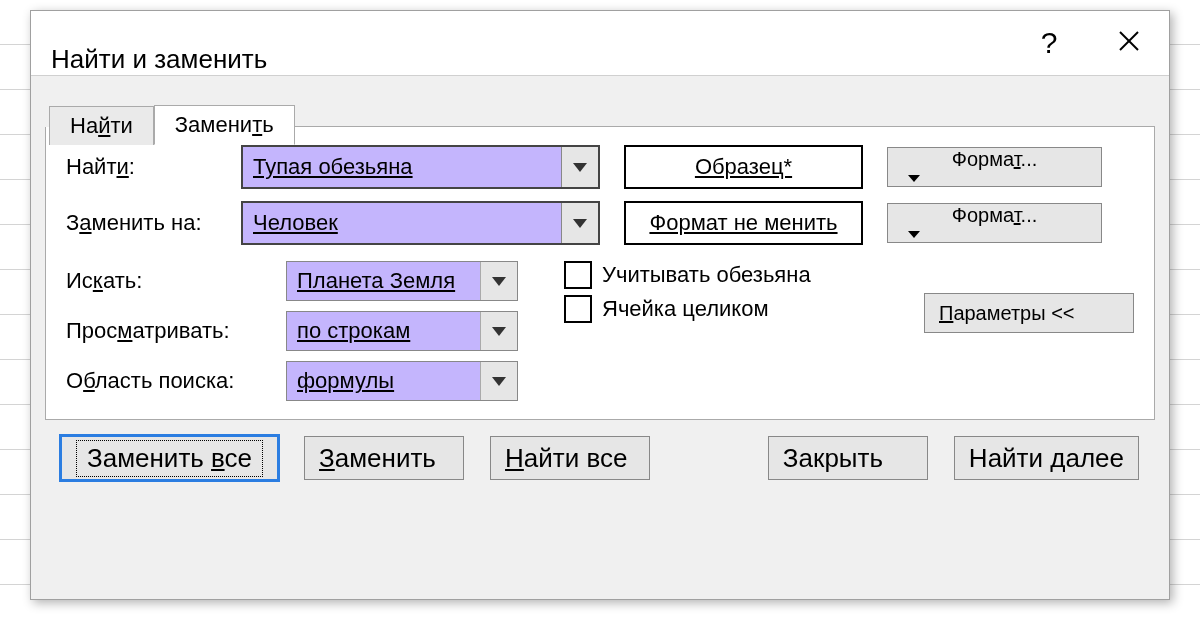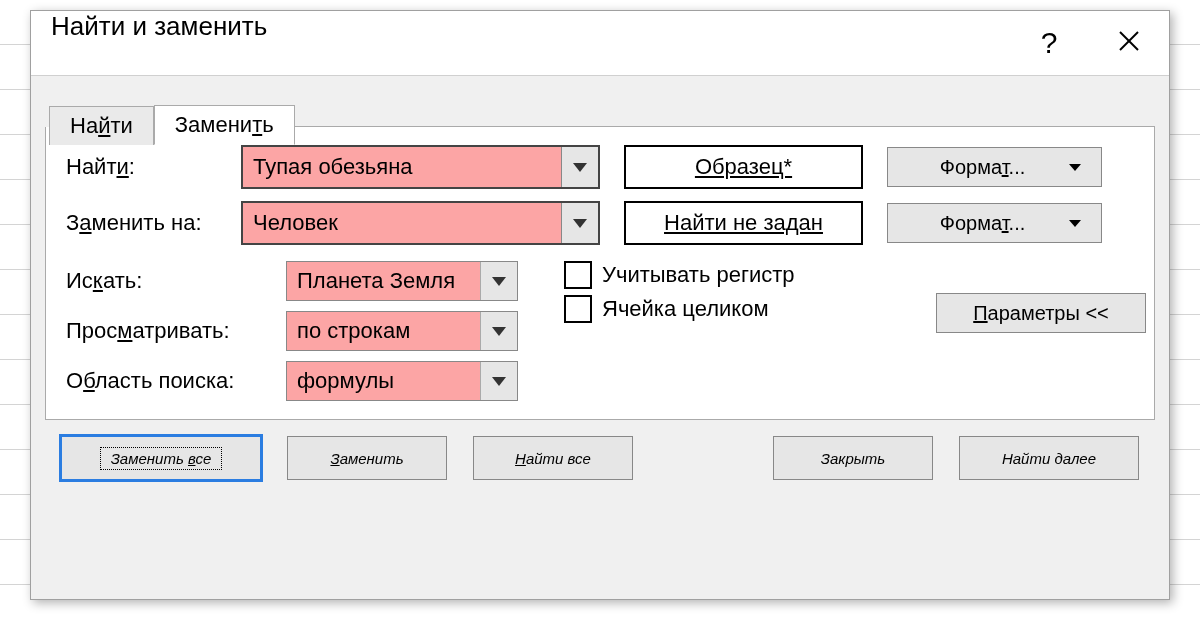--- a/index.html
+++ b/index.html
@@ -27,21 +27,21 @@
     top: 10px;
     width: 1140px;
     height: 590px;
     background: #f0f0f0;
     border: 1px solid #a0a0a0;
     box-shadow: 3px 3px 10px rgba(0,0,0,0.3);
     box-sizing: border-box;
   }
   .titlebar {
     display: flex;
-    align-items: flex-start;
+    align-items: flex-end;
     height: 64px;
     padding-left: 20px;
     font-size: 26px;
     background: #fff;
     border-bottom: 1px solid #d0d0d0;
   }
   .titlebar .spacer { flex: 1; }
   .titlebar .btn-help,
   .titlebar .btn-close {
     width: 80px;
@@ -76,34 +76,35 @@
   }
   .tab.active {
     background: #fff;
     border-bottom: 1px solid #fff;
     z-index: 2;
   }
   .panel {
     background: #fff;
     border: 1px solid #aaa;
     border-top: none;
-    padding: 18px 8px 18px 20px;
+    padding: 18px 20px 18px 20px;
   }
   .row {
     display: flex;
     align-items: center;
     margin-bottom: 12px;
   }
   .lbl1 { width: 175px; font-size: 22px; }
   .lbl2 { width: 220px; font-size: 22px; }
   .combo {
     display: flex;
     border: 2px solid #444;
     height: 40px;
-    background: #fca5a5;
+    background: #c4b5fd;
+    text-decoration: underline;
   }
   .combo .txt {
     flex: 1;
     padding: 0 10px;
     display: flex;
     align-items: center;
     font-size: 22px;
     white-space: nowrap;
     overflow: hidden;
   }
@@ -123,26 +124,26 @@
     justify-content: center;
     font-size: 22px;
     background: #fff;
     text-decoration: underline;
   }
   .btn {
     border: 1px solid #888;
     background: #e6e6e6;
     height: 40px;
     display: flex;
-    align-items: center;
     justify-content: center;
     font-size: 20px;
     cursor: pointer;
     box-sizing: border-box;
     padding: 0 14px;
+    flex-direction: column;
   }
   .combo.small { border: 1px solid #888; height: 38px; }
   .combo.small .drop { border-left: 1px solid #aaa; }
   .chkrow { display: flex; align-items: center; font-size: 22px; margin-bottom: 6px; }
   .chk {
     width: 24px; height: 24px;
     border: 2px solid #000;
     margin-right: 10px;
     background: #fff;
   }
@@ -154,21 +155,21 @@
   }
   .opts-left { }
   .opts-right { margin-left: 30px; flex: 1; position: relative; }
   .params-btn { position: absolute; right: 0; bottom: -4px; }
   .footer {
     display: flex;
     gap: 26px;
     padding: 16px 16px 0 16px;
     justify-content: flex-start;
   }
-  .footer .btn { height: 44px; min-width: 160px; font-size: 15px; font-style: italic; }
+  .footer .btn { height: 44px; min-width: 160px; font-size: 26px; }
   .btn.default {
     outline: 3px solid #2b7de1;
     outline-offset: -1px;
   }
   .btn.default .inner {
     border: 1px dotted #000;
     padding: 2px 10px;
   }
   .chev { width: 0; height: 0; border-left: 7px solid transparent; border-right: 7px solid transparent; border-top: 9px solid #333; }
   .tri { width: 0; height: 0; border-left: 6px solid transparent; border-right: 6px solid transparent; border-top: 7px solid #000; }
@@ -231,21 +232,21 @@
 
       <div class="row">
         <div class="lbl1">З<u>а</u>менить на:</div>
         <div class="combo" style="width:355px">
           <div class="txt">Человек</div>
           <div class="drop">
               <span class="chev"></span>
             </div>
         </div>
         <div style="width:24px"></div>
-        <div class="fmtbox" style="width:235px">Найти не задан</div>
+        <div class="fmtbox" style="width:235px">Формат не менить</div>
         <div style="width:24px"></div>
         <div class="btn" style="width:215px; justify-content:space-between;">
           <span style="flex:1; text-align:center;">Форма<u>т</u>...</span>
           <span class="split">
               <span class="tri"></span>
             </span>
         </div>
       </div>
 
       <div class="options-area">
@@ -275,21 +276,21 @@
               <div class="drop">
                   <span class="chev"></span>
                 </div>
             </div>
           </div>
         </div>
 
         <div class="opts-right">
           <div class="chkrow">
             <div class="chk"></div>
-            <span>Учитывать регистр</span>
+            <span>Учитывать обезьяна</span>
           </div>
           <div class="chkrow">
             <div class="chk"></div>
             <span>Ячейка целиком</span>
           </div>
           <div class="btn params-btn" style="width:210px;">
             <span><u>П</u>араметры &lt;&lt;</span>
           </div>
         </div>
       </div>

